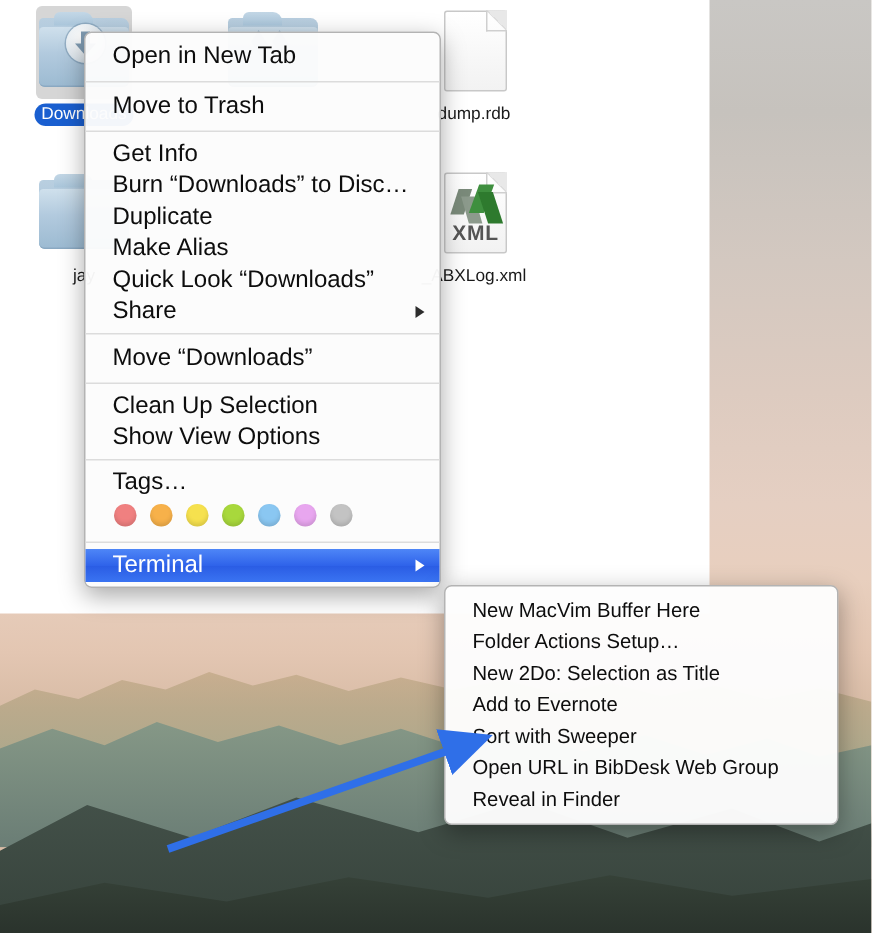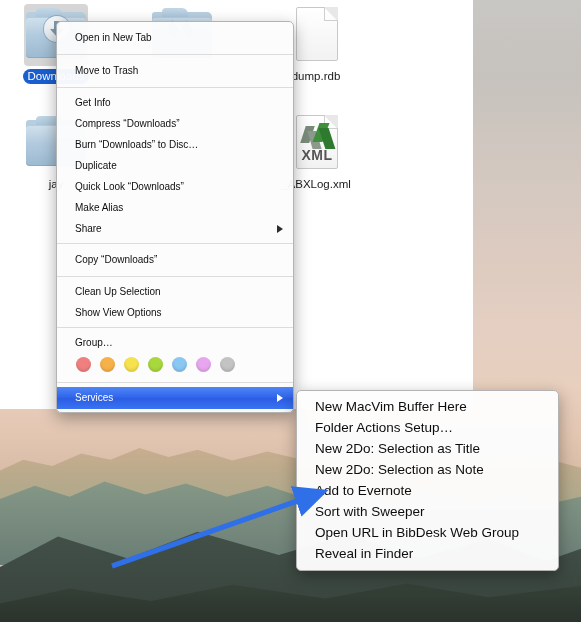--- a/index.html
+++ b/index.html
@@ -178,21 +178,21 @@
   }
 
   
   #context-menu {
     position:absolute; left:56px; top:21px; width:238px;
     background:rgba(252,252,252,0.96);
     border:1px solid #b3b3b3;
     border-radius:5px;
     box-shadow:0 5px 16px rgba(0,0,0,0.34);
     padding:4px 0 3px;
-    font-size:10px;
+    font-size:16px;
     color:#0d0d0d;
     z-index:30;
   }
   .menu-item {
     position:relative;
     height:21px;
     line-height:21px;
     padding:0 16px 0 18px;
     white-space:nowrap;
   }
@@ -323,78 +323,74 @@
 
   <div class="menu-item tall">
     <span>Move to Trash</span>
   </div>
   <div class="menu-sep"></div>
 
   <div class="menu-item">
     <span>Get Info</span>
   </div>
   <div class="menu-item">
-    <span>Compress “Downloads”</span>
-  </div>
-  <div class="menu-item">
     <span>Burn “Downloads” to Disc…</span>
   </div>
   <div class="menu-item">
     <span>Duplicate</span>
   </div>
   <div class="menu-item">
+    <span>Make Alias</span>
+  </div>
+  <div class="menu-item">
     <span>Quick Look “Downloads”</span>
-  </div>
-  <div class="menu-item">
-    <span>Make Alias</span>
   </div>
   <div class="menu-item">
     <span>Share</span>
     <span class="submenu-arrow"></span>
   </div>
   <div class="menu-sep"></div>
 
   <div class="menu-item tall">
-    <span>Copy “Downloads”</span>
+    <span>Move “Downloads”</span>
   </div>
   <div class="menu-sep"></div>
 
   <div class="menu-item">
     <span>Clean Up Selection</span>
   </div>
   <div class="menu-item">
     <span>Show View Options</span>
   </div>
   <div class="menu-sep"></div>
 
   <div class="menu-item">
-    <span>Group…</span>
+    <span>Tags…</span>
   </div>
   <div class="tag-row" id="tag-row">
       <div class="tag-dot" style="background: rgb(240, 128, 128);"></div>
       <div class="tag-dot" style="background: rgb(247, 177, 74);"></div>
       <div class="tag-dot" style="background: rgb(246, 225, 78);"></div>
       <div class="tag-dot" style="background: rgb(168, 216, 60);"></div>
       <div class="tag-dot" style="background: rgb(138, 199, 242);"></div>
       <div class="tag-dot" style="background: rgb(232, 166, 239);"></div>
       <div class="tag-dot" style="background: rgb(195, 195, 195);"></div>
     </div>
   <div class="menu-sep"></div>
 
   <div class="menu-item highlight" style="height:22px;line-height:22px;">
-    <span>Services</span>
+    <span>Terminal</span>
     <span class="submenu-arrow"></span>
   </div>
 </div>
 
 <div id="services-submenu">
     <div class="menu-item"><span>New MacVim Buffer Here</span></div>
     <div class="menu-item"><span>Folder Actions Setup…</span></div>
     <div class="menu-item"><span>New 2Do: Selection as Title</span></div>
-    <div class="menu-item"><span>New 2Do: Selection as Note</span></div>
     <div class="menu-item"><span>Add to Evernote</span></div>
     <div class="menu-item"><span>Sort with Sweeper</span></div>
     <div class="menu-item"><span>Open URL in BibDesk Web Group</span></div>
     <div class="menu-item"><span>Reveal in Finder</span></div>
   </div>
 
 <svg id="annotation-arrow" viewBox="0 0 581 622">
   <defs>
     <marker id="ahead" markerWidth="7" markerHeight="7" refX="1.4" refY="3.1" orient="auto" markerUnits="strokeWidth">
       <path d="M0,0 L6.6,3.1 L0,6.2 z" fill="#2f6fe8"></path>

